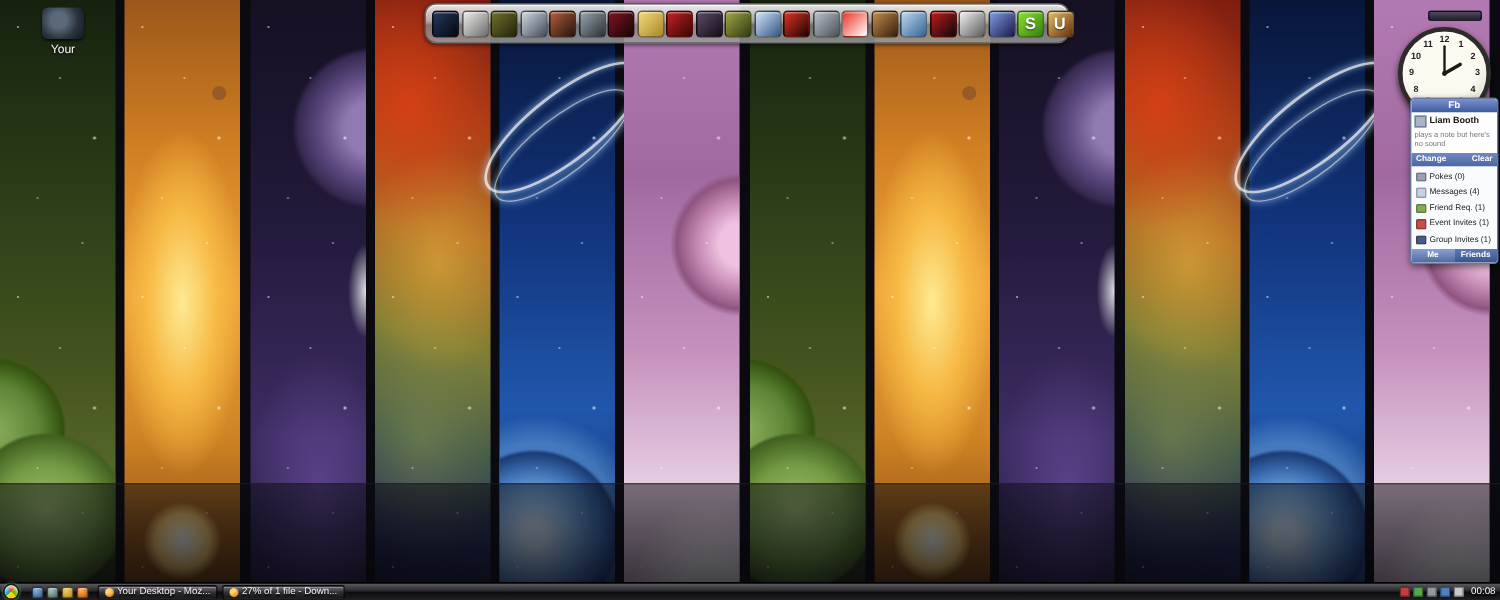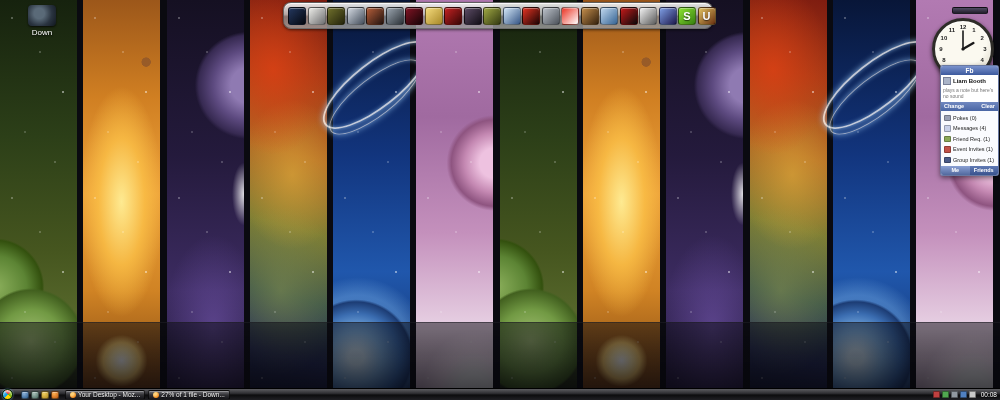--- a/index.html
+++ b/index.html
@@ -141,21 +141,21 @@
       <div class="strip blue">
         <div class="ring r1"></div>
         <div class="ring r2"></div>
       </div>
       <div class="strip pink"></div>
     </div>
   <div class="reflection"></div>
 
   <div class="shortcut">
     <div class="glyph"></div>
-    <div class="lbl">Down</div>
+    <div class="lbl">Your</div>
   </div>
 
   <div class="dock">
       <div class="dock-icon" title="dock-icon-dark-knight" style="background: linear-gradient(135deg, rgb(36, 56, 94) 0%, rgb(5, 8, 15) 100%);"></div>
       <div class="dock-icon" title="dock-icon-assassins-creed" style="background: linear-gradient(135deg, rgb(236, 236, 232) 0%, rgb(110, 110, 112) 100%);"></div>
       <div class="dock-icon" title="dock-icon-olive-orb" style="background: linear-gradient(135deg, rgb(112, 112, 44) 0%, rgb(36, 36, 12) 100%);"></div>
       <div class="dock-icon" title="dock-icon-skull-emblem" style="background: linear-gradient(135deg, rgb(210, 216, 224) 0%, rgb(68, 78, 92) 100%);"></div>
       <div class="dock-icon" title="dock-icon-shooter-character" style="background: linear-gradient(135deg, rgb(180, 94, 58) 0%, rgb(36, 20, 16) 100%);"></div>
       <div class="dock-icon" title="dock-icon-cod-skull-disc" style="background: linear-gradient(135deg, rgb(156, 166, 176) 0%, rgb(44, 50, 56) 100%);"></div>
       <div class="dock-icon" title="dock-icon-dark-red-disc" style="background: linear-gradient(135deg, rgb(128, 20, 36) 0%, rgb(22, 4, 6) 100%);"></div>

